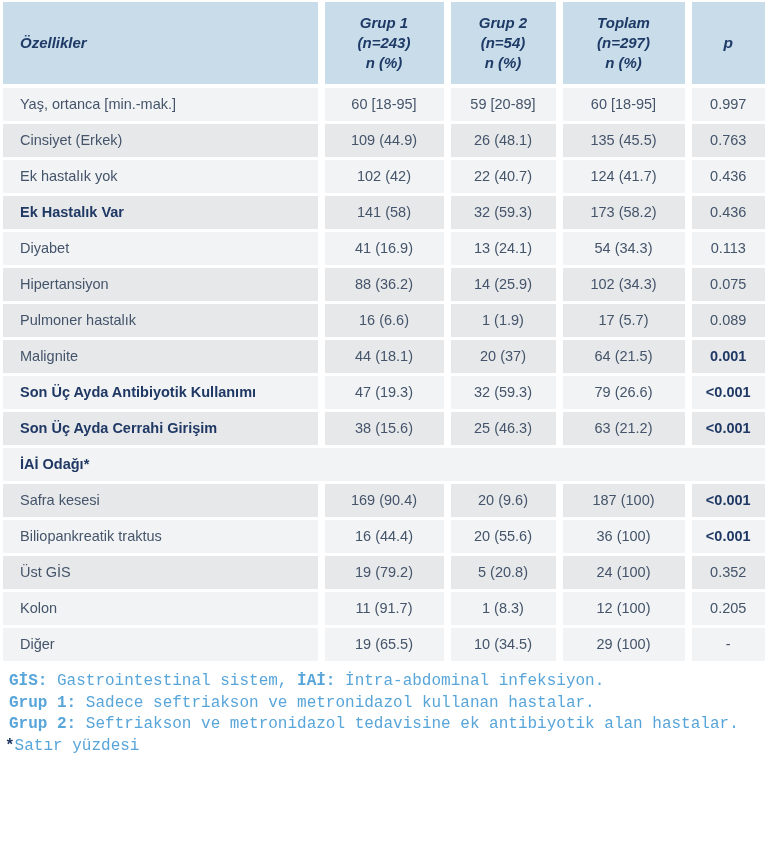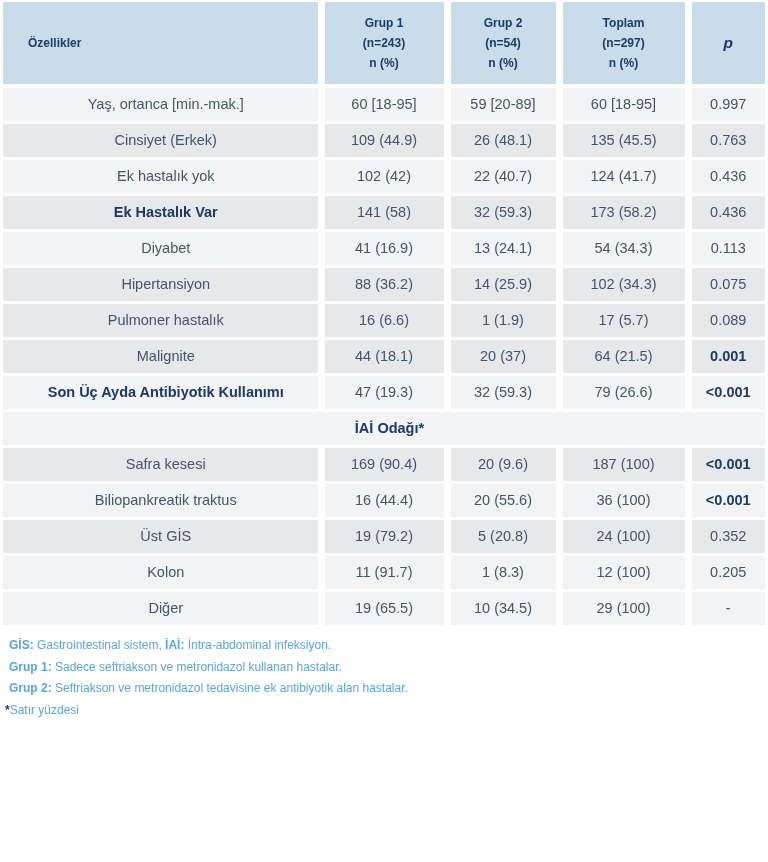--- a/index.html
+++ b/index.html
@@ -20,55 +20,57 @@
   col.c1 { width: 318px; }
   col.c2 { width: 126px; }
   col.c3 { width: 112px; }
   col.c4 { width: 129px; }
   col.c5 { width: 77px; }
 
   th {
     background: var(--header-bg, #c9dcea);
     color: var(--header-text, #1e3a66);
     font-weight: bold;
-    font-size: 12px;
+    font-size: 15px;
     line-height: 20px;
     padding: 11px 6px;
     border-bottom: 4px solid #ffffff;
     text-align: center;
     vertical-align: middle;
-  }
-  th:first-child { text-align: left; padding-left: 25px; }
+    font-style: italic;
+  }
+  th:first-child { text-align: left; padding-left: 17px; }
   th + th { border-left: 7px solid #ffffff; }
   th.italic { font-style: italic; font-size: 15.5px; }
 
   td {
     font-size: 14.5px;
     line-height: 19px;
     color: var(--body-text, #44546a);
     padding: 7px 6px;
     border-bottom: 3px solid #ffffff;
     vertical-align: middle;
   }
   td + td { border-left: 7px solid #ffffff; }
   tr.light td { background: var(--row-light, #f2f3f4); }
   tr.dark td  { background: var(--row-dark, #e7e8ea); }
-  td.label { text-align: center; padding-left: 17px; }
+  td.label { text-align: left; padding-left: 17px; }
   td.val { text-align: center; }
   td.bold, td.section {
     font-weight: bold;
     color: var(--bold-text, #1f3864);
   }
 
   .footnotes { padding: 7px 0 0 6px; }
   .footline {
-    font-size: 12px;
+    font-size: 16px;
     line-height: 21.5px;
     color: var(--footer-blue, #58a5da);
     white-space: pre-wrap;
+    font-family: Liberation Mono, monospace;
   }
   .footline .fb { font-weight: bold; }
   .footline .fdark { color: var(--bold-text, #1f3864); font-weight: bold; }
   .footline.star { padding-left: 0; margin-left: -4px; }
 </style>
 </head>
 <body>
 
 <div class="page">
   <table>
@@ -145,20 +147,27 @@
           <td class="val">64 (21.5)</td>
           <td class="val bold">0.001</td>
         </tr>
         <tr class="light">
           <td class="label bold">Son Üç Ayda Antibiyotik Kullanımı</td>
           <td class="val">47 (19.3)</td>
           <td class="val">32 (59.3)</td>
           <td class="val">79 (26.6)</td>
           <td class="val bold">&lt;0.001</td>
         </tr>
+        <tr class="dark">
+          <td class="label bold">Son Üç Ayda Cerrahi Girişim</td>
+          <td class="val">38 (15.6)</td>
+          <td class="val">25 (46.3)</td>
+          <td class="val">63 (21.2)</td>
+          <td class="val bold">&lt;0.001</td>
+        </tr>
         <tr class="light">
           <td colspan="5" class="label section">İAİ Odağı*</td>
         </tr>
         <tr class="dark">
           <td class="label">Safra kesesi</td>
           <td class="val">169 (90.4)</td>
           <td class="val">20 (9.6)</td>
           <td class="val">187 (100)</td>
           <td class="val bold">&lt;0.001</td>
         </tr>

